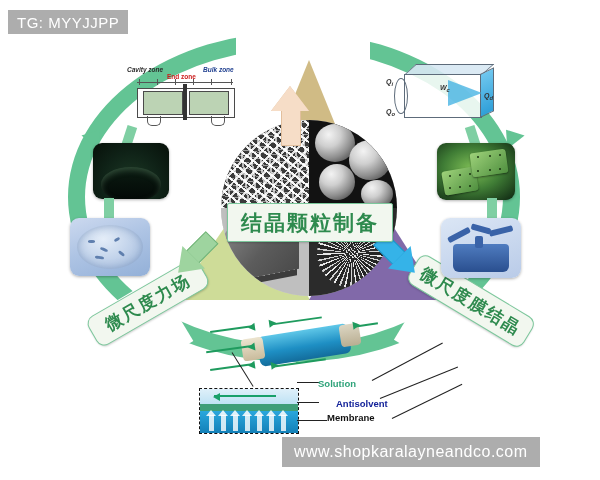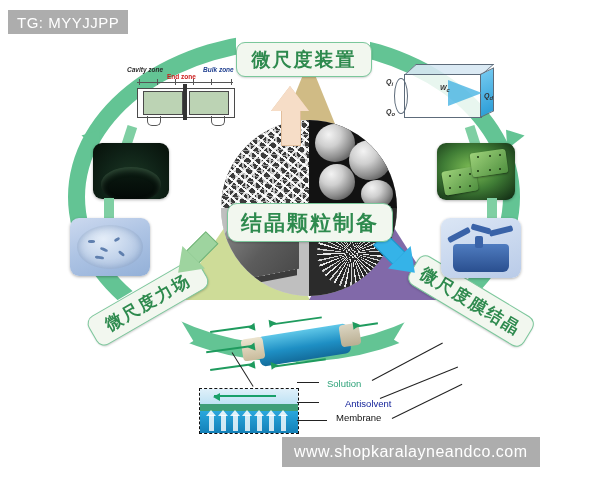--- a/index.html
+++ b/index.html
@@ -80,21 +80,21 @@
   
   .chip{
     position:absolute;background:#f2f7ef;
     border:1.6px solid #7bc79b;border-radius:9px;
     color:#2e8a4e;font-weight:700;
     display:flex;align-items:center;justify-content:center;
     box-shadow:0 1px 2px rgba(0,0,0,.18);
     letter-spacing:2px;white-space:nowrap;
   }
   #chip-top{left:236px;top:42px;width:134px;height:33px;font-size:19px;}
-  #chip-center{left:227px;top:203px;width:164px;height:37px;font-size:21px;border-radius:10px;z-index:6;}
+  #chip-center{left:227px;top:203px;width:164px;height:37px;font-size:21px;border-radius:2px;z-index:6;}
   #chip-bl{left:84px;top:286px;width:126px;height:31px;font-size:17px;transform:rotate(-30deg);}
   #chip-br{left:404px;top:284px;width:132px;height:32px;font-size:17px;transform:rotate(31deg);}
 
   
   .panel{position:absolute;border-radius:9px;overflow:hidden;box-shadow:0 1px 3px rgba(0,0,0,.3);}
   #panel-dark{
     left:93px;top:143px;width:76px;height:56px;
     background:radial-gradient(ellipse at 50% 72%, #1d3a26 0%, #0f2217 55%, #071009 100%);
   }
   #panel-dark .bowl{
@@ -212,21 +212,21 @@
   }
   #xsec .flowarr{
     position:absolute;left:14px;top:6px;width:62px;height:0;border-top:2.5px solid #19a06a;
   }
   #xsec .flowarr:after{
     content:"";position:absolute;left:-1px;top:-4px;width:0;height:0;
     border-top:4px solid transparent;border-bottom:4px solid transparent;
     border-right:7px solid #19a06a;
   }
   .lead{position:absolute;height:0;border-top:1.1px solid #222;transform-origin:left center;}
-  .mlab{position:absolute;font-size:9.5px;font-weight:400;white-space:nowrap;margin-left:9px;}
+  .mlab{position:absolute;font-size:9.5px;font-weight:700;white-space:nowrap;}
   #lab-solution{left:318px;top:378px;color:#2fa37a;}
   #lab-anti{left:336px;top:398px;color:#14239a;}
   #lab-mem{left:327px;top:412px;color:#111111;}
 
   
   .bigarrow{position:absolute;}
   #arrow-up{
     left:290px;top:88px;width:0;height:0;z-index:5;
   }
   #arrow-up .shaft{position:absolute;left:-9px;top:22px;width:18px;height:34px;background:#f6ddc7;border:1.4px solid #e2bf9d;}
@@ -296,23 +296,20 @@
   </div>
   <div class="bigarrow" id="arrow-dl">
     <div class="shaft"></div>
       <div class="head"></div>
   </div>
   <div class="bigarrow" id="arrow-dr">
     <div class="shaft"></div>
       <div class="head"></div>
   </div>
 
-  <div class="chip" id="chip-top">
-    <span>微尺度装置</span>
-  </div>
   <div class="chip" id="chip-center">
     <span>结晶颗粒制备</span>
   </div>
   <div class="chip" id="chip-bl">
     <span>微尺度力场</span>
   </div>
   <div class="chip" id="chip-br">
     <span>微尺度膜结晶</span>
   </div>
 

